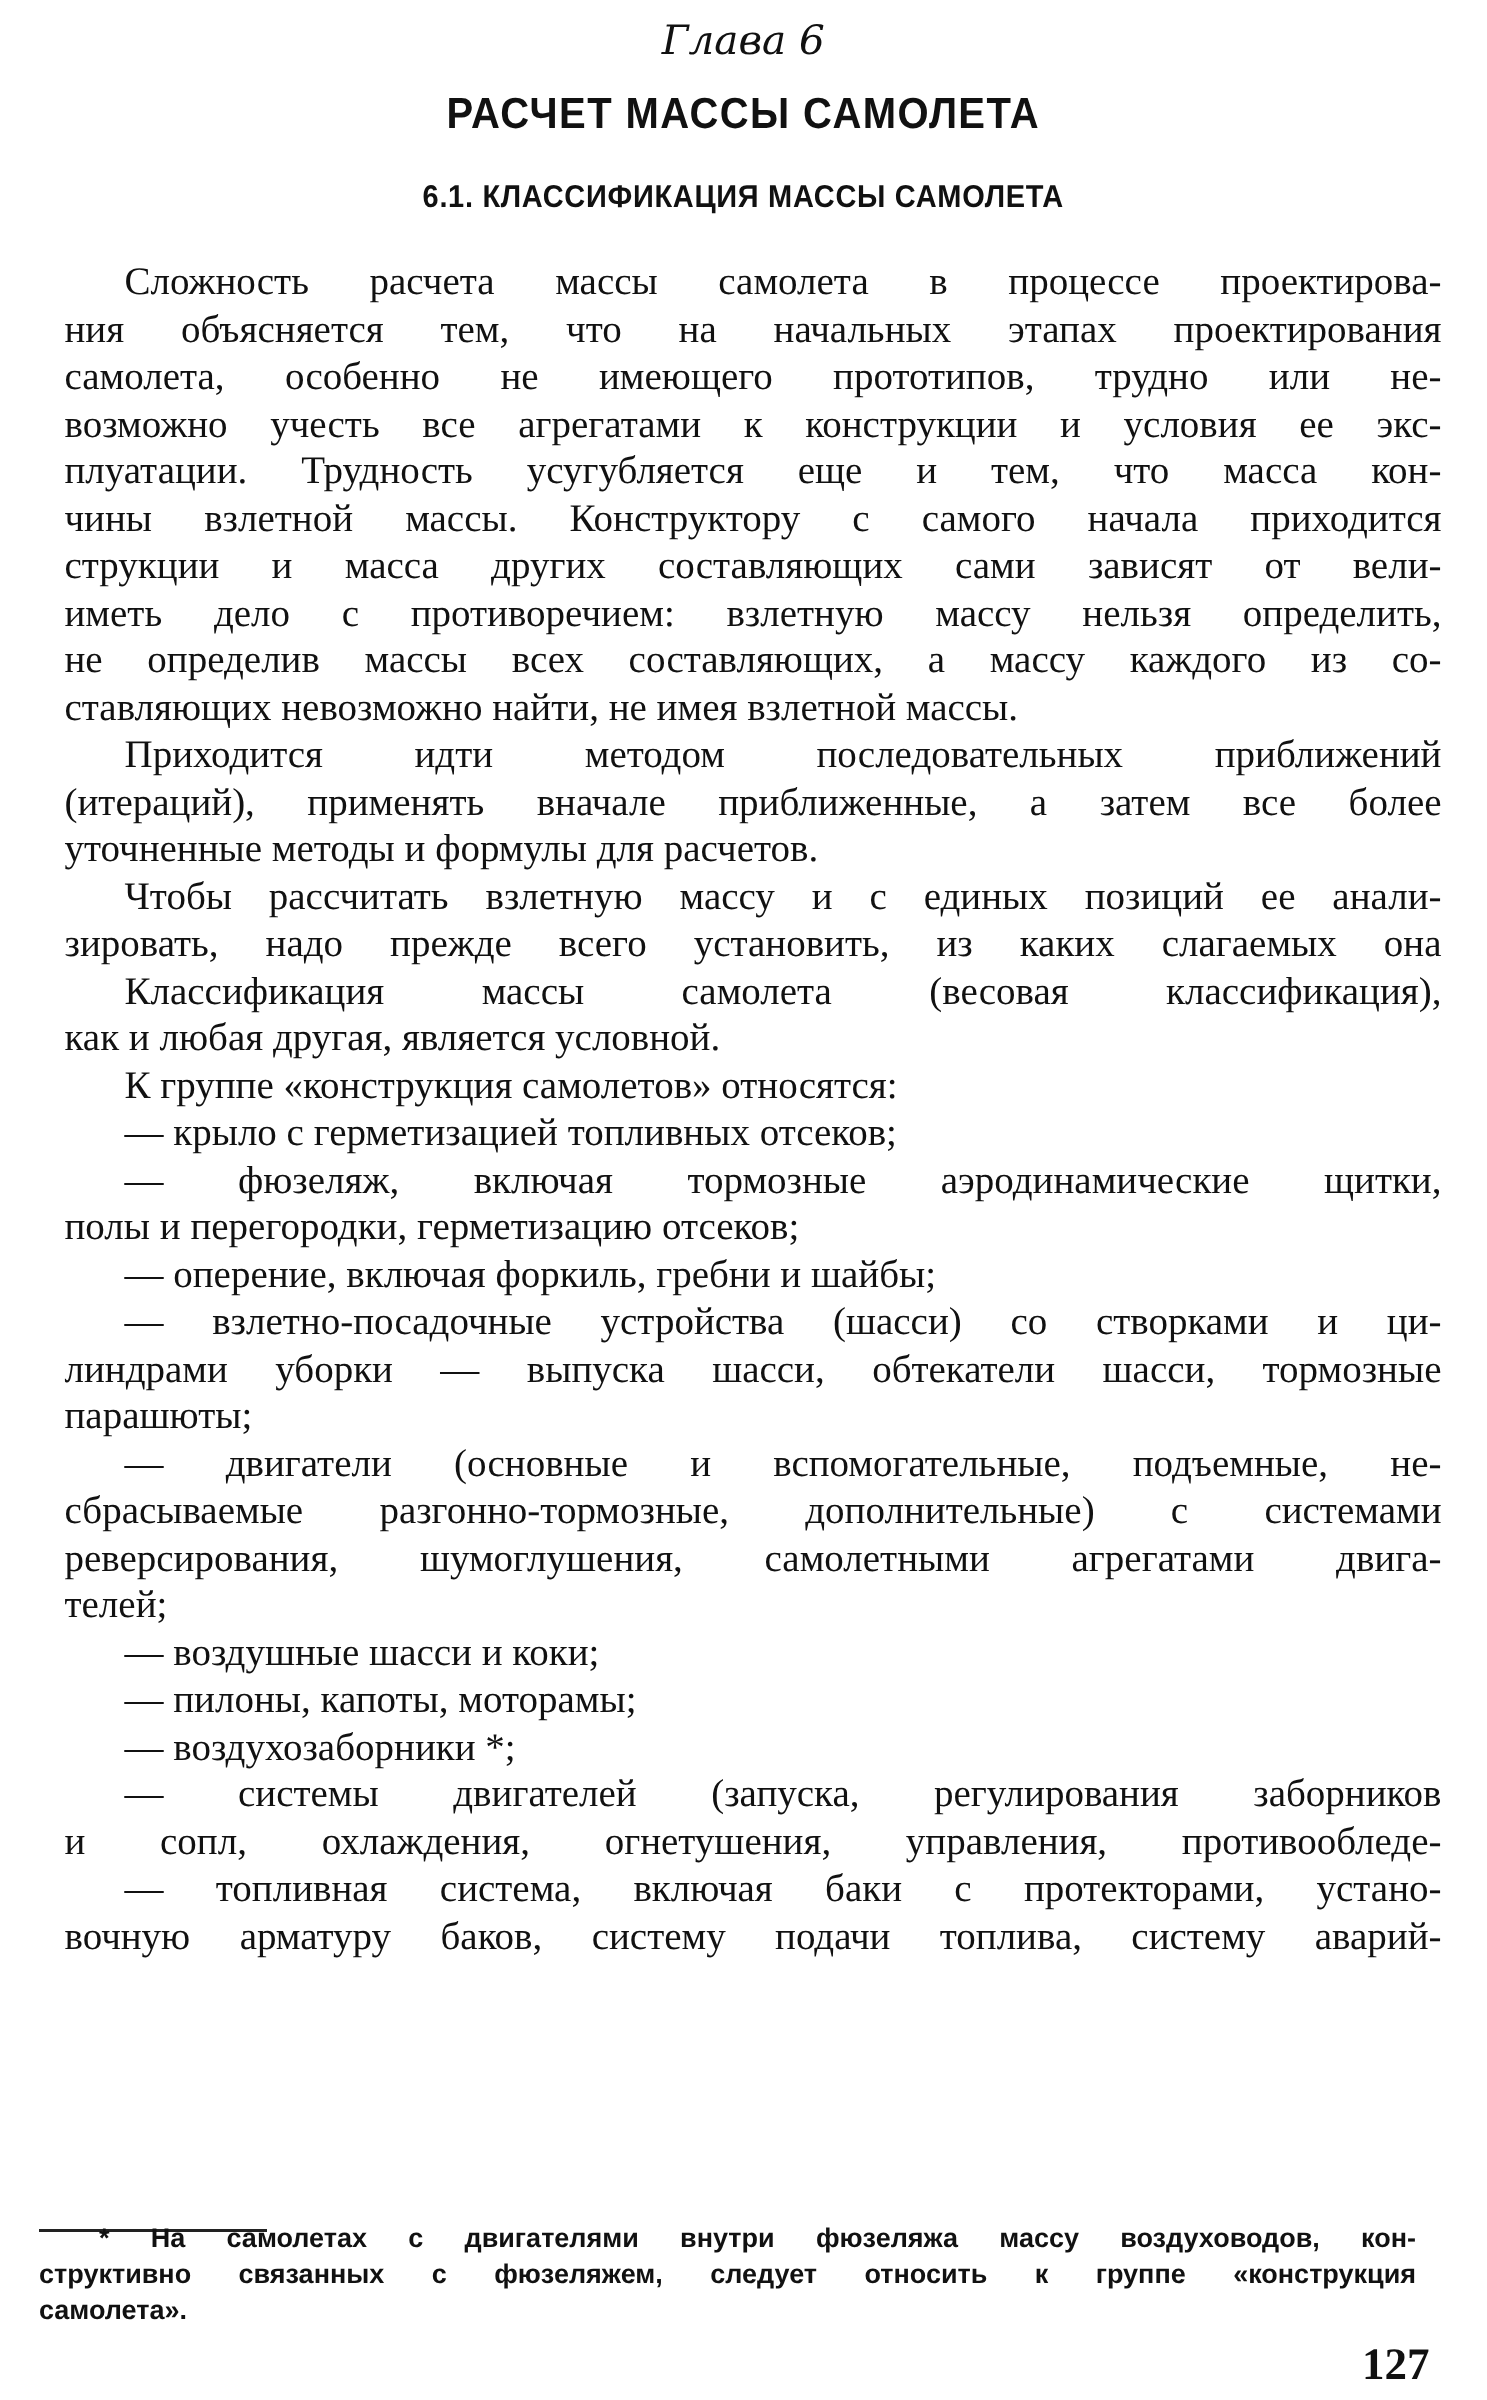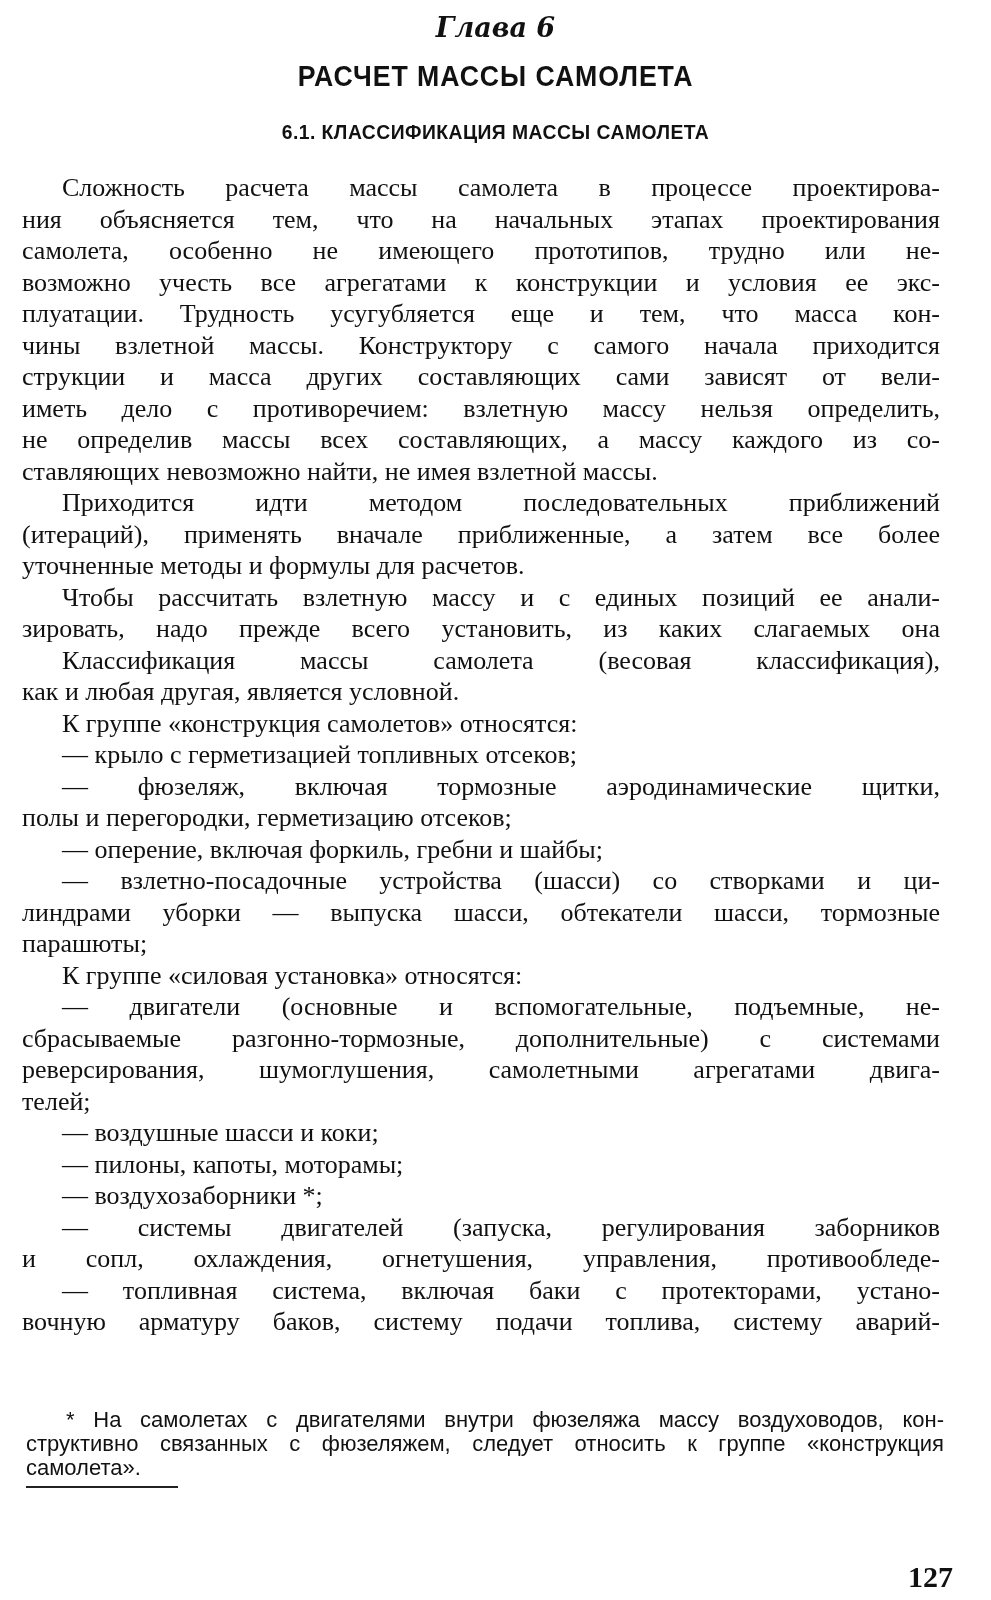--- a/index.html
+++ b/index.html
@@ -1,45 +1,45 @@
 <!DOCTYPE html>
 <html><head>
 <meta charset="utf-8">
 <style>
   html, body { margin: 0; padding: 0; background: #ffffff; }
   body { width: 991px; height: 1600px; position: relative; overflow: hidden; color: #111; }
   .page { position: absolute; left: 0; top: 0; width: 991px; height: 1600px; }
   .chapter-label {
     position: absolute; top: 12px; left: 0; width: 991px; text-align: center;
-    font-family: "DejaVu Serif", serif; font-style: italic; font-size: 27px; letter-spacing: 0px; font-weight: bold;
+    font-family: "DejaVu Serif", serif; font-style: italic; font-size: 27px; letter-spacing: 0px;
   }
   .chapter-title {
     position: absolute; top: 60px; left: 0; width: 991px; text-align: center;
     font-family: "Liberation Sans", sans-serif; font-weight: bold; font-size: 29px;
     letter-spacing: 1px; transform: scaleX(0.92); transform-origin: center;
   }
   .section-title {
     position: absolute; top: 120px; left: 0; width: 991px; text-align: center;
     font-family: "Liberation Sans", sans-serif; font-weight: bold; font-size: 21px;
     letter-spacing: 0.5px; transform: scaleX(0.92); transform-origin: center;
   }
   .body {
-    position: absolute; top: 172px; left: 22px; width: 918px;
+    position: absolute; top: 172px; left: 43px; width: 918px;
     font-family: "Liberation Serif", serif; font-size: 26px; line-height: 31.5px;
   }
   .line { display: block; white-space: nowrap; text-align: justify; text-align-last: justify; height: 31.5px; overflow: visible; }
   .line.last { text-align-last: left; }
   .line.indent { padding-left: 40px; }
   .footnote-rule {
     position: absolute; top: 1486px; left: 26px; width: 152px; height: 0;
     border-top: 2px solid #222;
   }
   .footnote {
-    position: absolute; top: 1408px; left: 26px; width: 918px;
-    font-family: "Liberation Sans", sans-serif; font-size: 22px; line-height: 24px; font-weight: normal;
+    position: absolute; top: 1480px; left: 26px; width: 918px;
+    font-family: "Liberation Sans", sans-serif; font-size: 18px; line-height: 24px; font-weight: bold;
   }
   .footnote .line { height: 24px; }
   .page-number {
     position: absolute; top: 1560px; right: 38px;
     font-family: "Liberation Serif", serif; font-size: 30px; font-weight: bold;
   }
 </style>
 </head>
 <body>
 
@@ -67,21 +67,20 @@
     <span class="line indent">Классификация массы самолета (весовая классификация),</span>
     <span class="line last">как и любая другая, является условной.</span>
     <span class="line indent last">К группе «конструкция самолетов» относятся:</span>
     <span class="line indent last">— крыло с герметизацией топливных отсеков;</span>
     <span class="line indent">— фюзеляж, включая тормозные аэродинамические щитки,</span>
     <span class="line last">полы и перегородки, герметизацию отсеков;</span>
     <span class="line indent last">— оперение, включая форкиль, гребни и шайбы;</span>
     <span class="line indent">— взлетно-посадочные устройства (шасси) со створками и ци-</span>
     <span class="line">линдрами уборки — выпуска шасси, обтекатели шасси, тормозные</span>
     <span class="line last">парашюты;</span>
-    <span class="line indent last">К группе «силовая установка» относятся:</span>
     <span class="line indent">— двигатели (основные и вспомогательные, подъемные, не-</span>
     <span class="line">сбрасываемые разгонно-тормозные, дополнительные) с системами</span>
     <span class="line">реверсирования, шумоглушения, самолетными агрегатами двига-</span>
     <span class="line last">телей;</span>
     <span class="line indent last">— воздушные шасси и коки;</span>
     <span class="line indent last">— пилоны, капоты, моторамы;</span>
     <span class="line indent last">— воздухозаборники *;</span>
     <span class="line indent">— системы двигателей (запуска, регулирования заборников</span>
     <span class="line">и сопл, охлаждения, огнетушения, управления, противообледе-</span>
     <span class="line indent">— топливная система, включая баки с протекторами, устано-</span>

